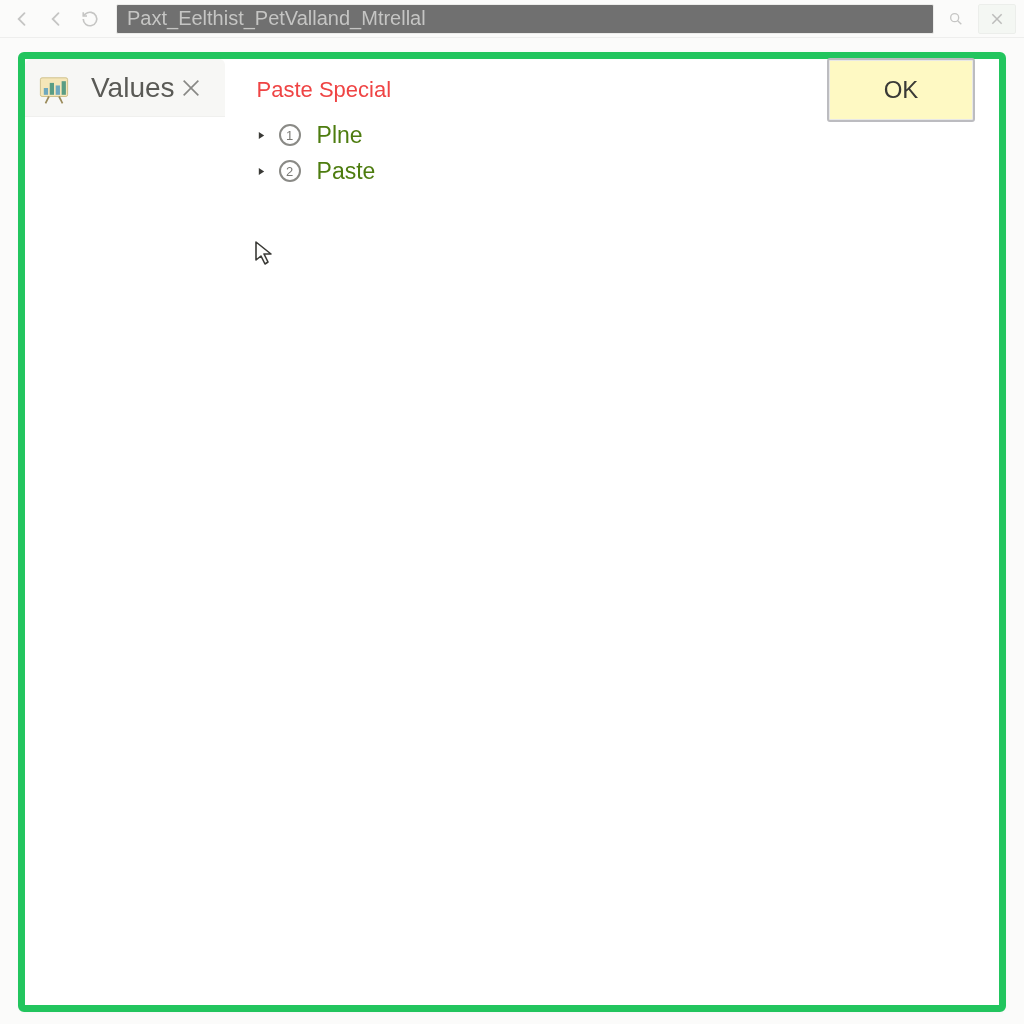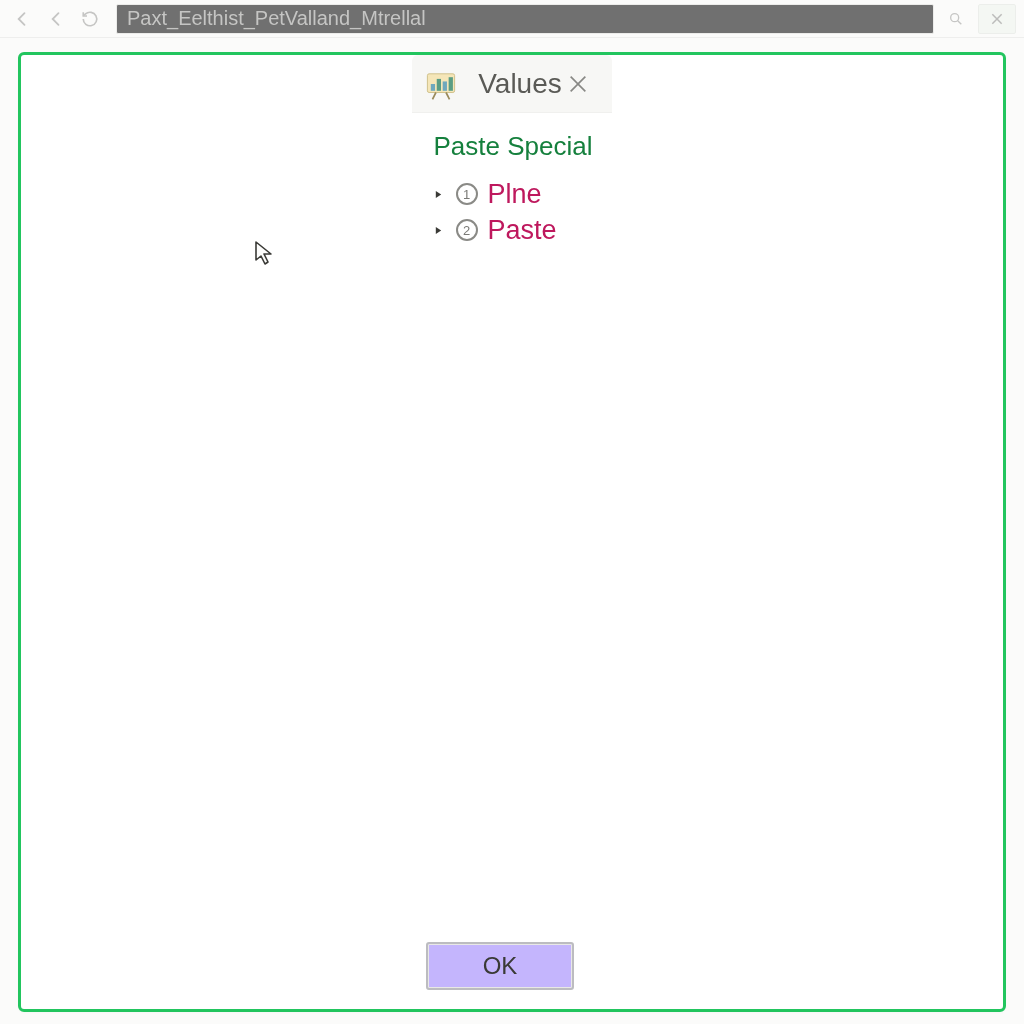--- a/index.html
+++ b/index.html
@@ -80,26 +80,25 @@
     }
 
     
     .dialog {
       position: absolute;
       top: 52px;
       left: 18px;
       right: 18px;
       bottom: 12px;
       background: #ffffff;
-      border: 3px solid #22c55e;
+      border: 7px solid #22c55e;
       border-radius: 6px;
       display: flex;
-      flex-direction: column;
+      flex-direction: row;
       box-shadow: 0 1px 3px rgba(0,0,0,0.02);
-      align-items: center;
     }
     .dialog-header {
       height: 58px;
       background: #f7f7f5;
       border-bottom: 1px solid #f0f0ee;
       border-radius: 6px 6px 0 0;
       display: flex;
       align-items: center;
       padding: 0 18px 0 10px;
     }
@@ -137,22 +136,22 @@
       stroke: #888885;
       stroke-width: 1.8;
     }
 
     .dialog-body {
       flex: 1;
       padding: 18px 30px;
       position: relative;
     }
     .section-title {
-      font-size: 26px;
-      color: #15803d;
+      font-size: 22px;
+      color: #ef4444;
       font-weight: 400;
       margin-bottom: 14px;
       margin-left: 2px;
     }
     .option-list {
       margin-top: 6px;
     }
     .option-row {
       display: flex;
       align-items: center;
@@ -190,36 +189,36 @@
       content: "";
       width: 11px;
       height: 11px;
       background: #4a4a46;
       border-radius: 50%;
     }
     .radio-circle .num {
       line-height: 1;
     }
     .option-label {
-      font-size: 27px;
-      color: #be185d;
-      margin-left: 2px;
+      font-size: 23px;
+      color: #4d7c0f;
+      margin-left: 8px;
     }
 
     .dialog-footer {
       height: 74px;
       display: flex;
       align-items: center;
       justify-content: flex-end;
       padding: 0 24px 12px 0;
     }
     .ok-button {
       width: 148px;
-      height: 48px;
-      background: #c4b5fd;
+      height: 64px;
+      background: #fef9c3;
       border: 2px solid #bcbcc0;
       border-radius: 3px;
       font-size: 24px;
       color: #3a3a36;
       display: flex;
       align-items: center;
       justify-content: center;
       cursor: pointer;
       box-shadow: inset 0 0 0 1px #e8e8e6;
     }

